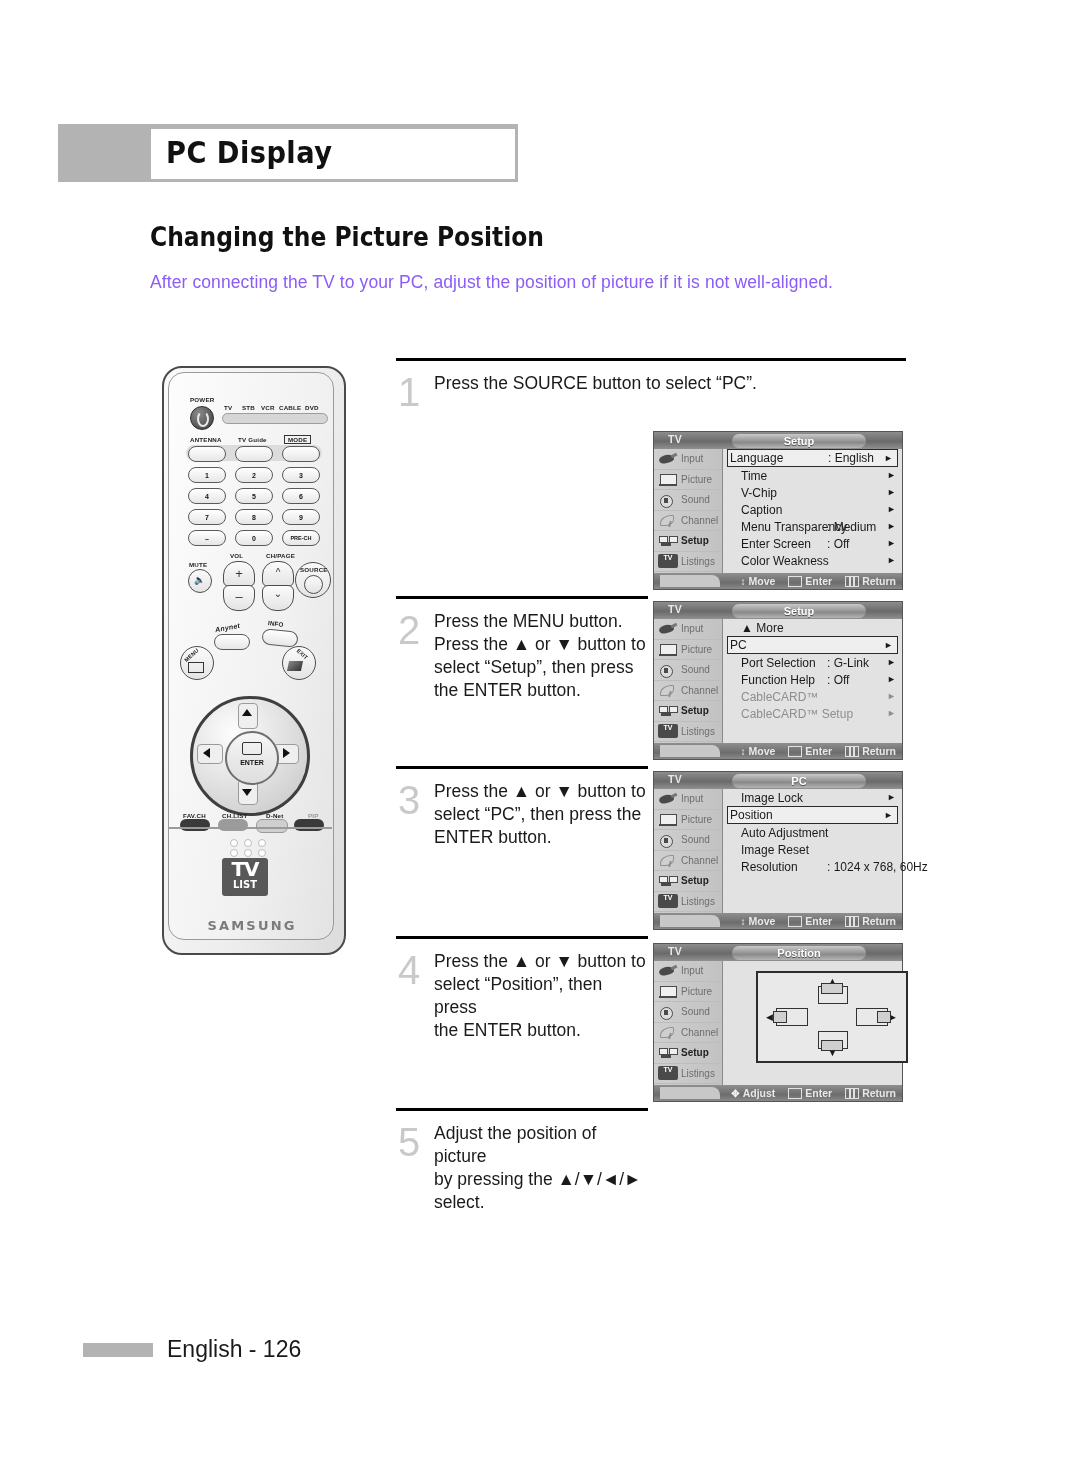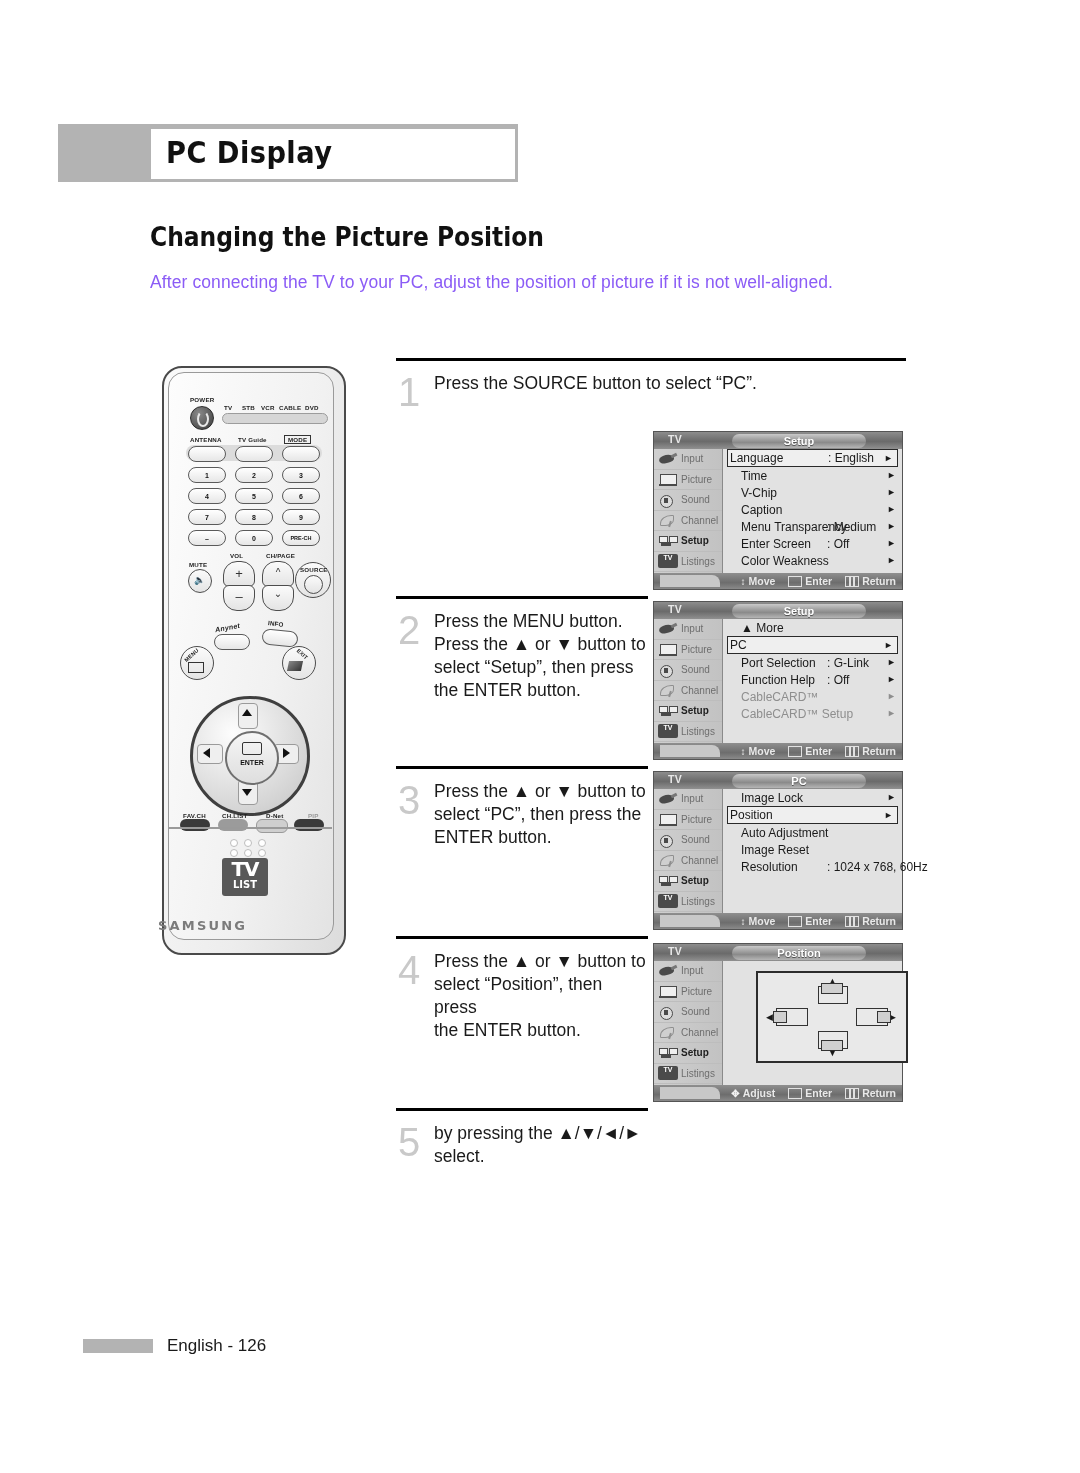--- a/index.html
+++ b/index.html
@@ -46,21 +46,21 @@
   #step3{top:766px;width:252px;}
   #step3 .rule{width:252px;}
   #step4{top:936px;width:252px;}
   #step4 .rule{width:252px;}
   #step5{top:1108px;width:252px;}
   #step5 .rule{width:252px;}
 
   
   #footer{position:absolute;left:83px;top:1336px;}
   #footer .bar{display:inline-block;width:70px;height:14px;background:#b3b3b3;vertical-align:middle;}
-  #footer .txt{display:inline-block;margin-left:14px;font-size:17px;color:#1a1a1a;vertical-align:middle;}
+  #footer .txt{display:inline-block;margin-left:14px;font-size:23px;color:#1a1a1a;vertical-align:middle;}
 
   
   .osd{
     position:absolute;left:653px;width:250px;height:159px;
     background:#d9d9d9;border:1px solid #555;box-sizing:border-box;
     font-family:"Liberation Sans", sans-serif;
   }
   #osd1{top:431px;}
   #osd2{top:601px;}
   #osd3{top:771px;}
@@ -178,21 +178,21 @@
   .tri-l{border-top:5px solid transparent;border-bottom:5px solid transparent;border-right:7px solid #111;}
   .tri-r{border-top:5px solid transparent;border-bottom:5px solid transparent;border-left:7px solid #111;}
 
   .tvguide-logo{
     position:absolute;left:64px;top:492px;width:46px;height:38px;background:#585858;border-radius:3px;
     color:#fff;text-align:center;font-family:"DejaVu Sans", sans-serif;
   }
   .tvguide-logo .l1{font-size:20px;font-weight:bold;line-height:19px;letter-spacing:-1px;display:block;padding-top:2px;}
   .tvguide-logo .l2{font-size:10px;font-weight:bold;line-height:11px;letter-spacing:0px;display:block;}
   .samsung{
-    position:absolute;left:0;top:552px;width:188px;font-size:13px;font-weight:bold;
+    position:absolute;left:0;top:552px;width:188px;text-align:center;font-size:13px;font-weight:bold;
     color:#7b7b7b;letter-spacing:2.2px;font-family:"DejaVu Sans", sans-serif;
   }
   .led{position:absolute;width:6px;height:6px;border-radius:50%;border:1px solid #bdbdbd;background:#fff;}
   .sep-line{position:absolute;left:10px;top:461px;width:164px;height:1.5px;background:#9a9a9a;}
 </style>
 </head>
 <body>
 
 <div id="page-header">
   <div class="grayblock"></div>
@@ -239,20 +239,21 @@
     <p>Press the ▲ or ▼ button to</p>
     <p>select “Position”, then press</p>
     <p>the ENTER button.</p>
   </div>
 </div>
 
 <div class="step" id="step5">
   <div class="rule"></div>
   <div class="num">5</div>
   <div class="body">
+    <p>Adjust the position of picture</p>
     <p>by pressing the ▲/▼/◄/►</p>
     <p>select.</p>
   </div>
 </div>
 
 <div class="osd" id="osd1">
   <div class="osd-top">
     <span class="tv">TV</span>
     <div class="pill">
         <span>Setup</span>

